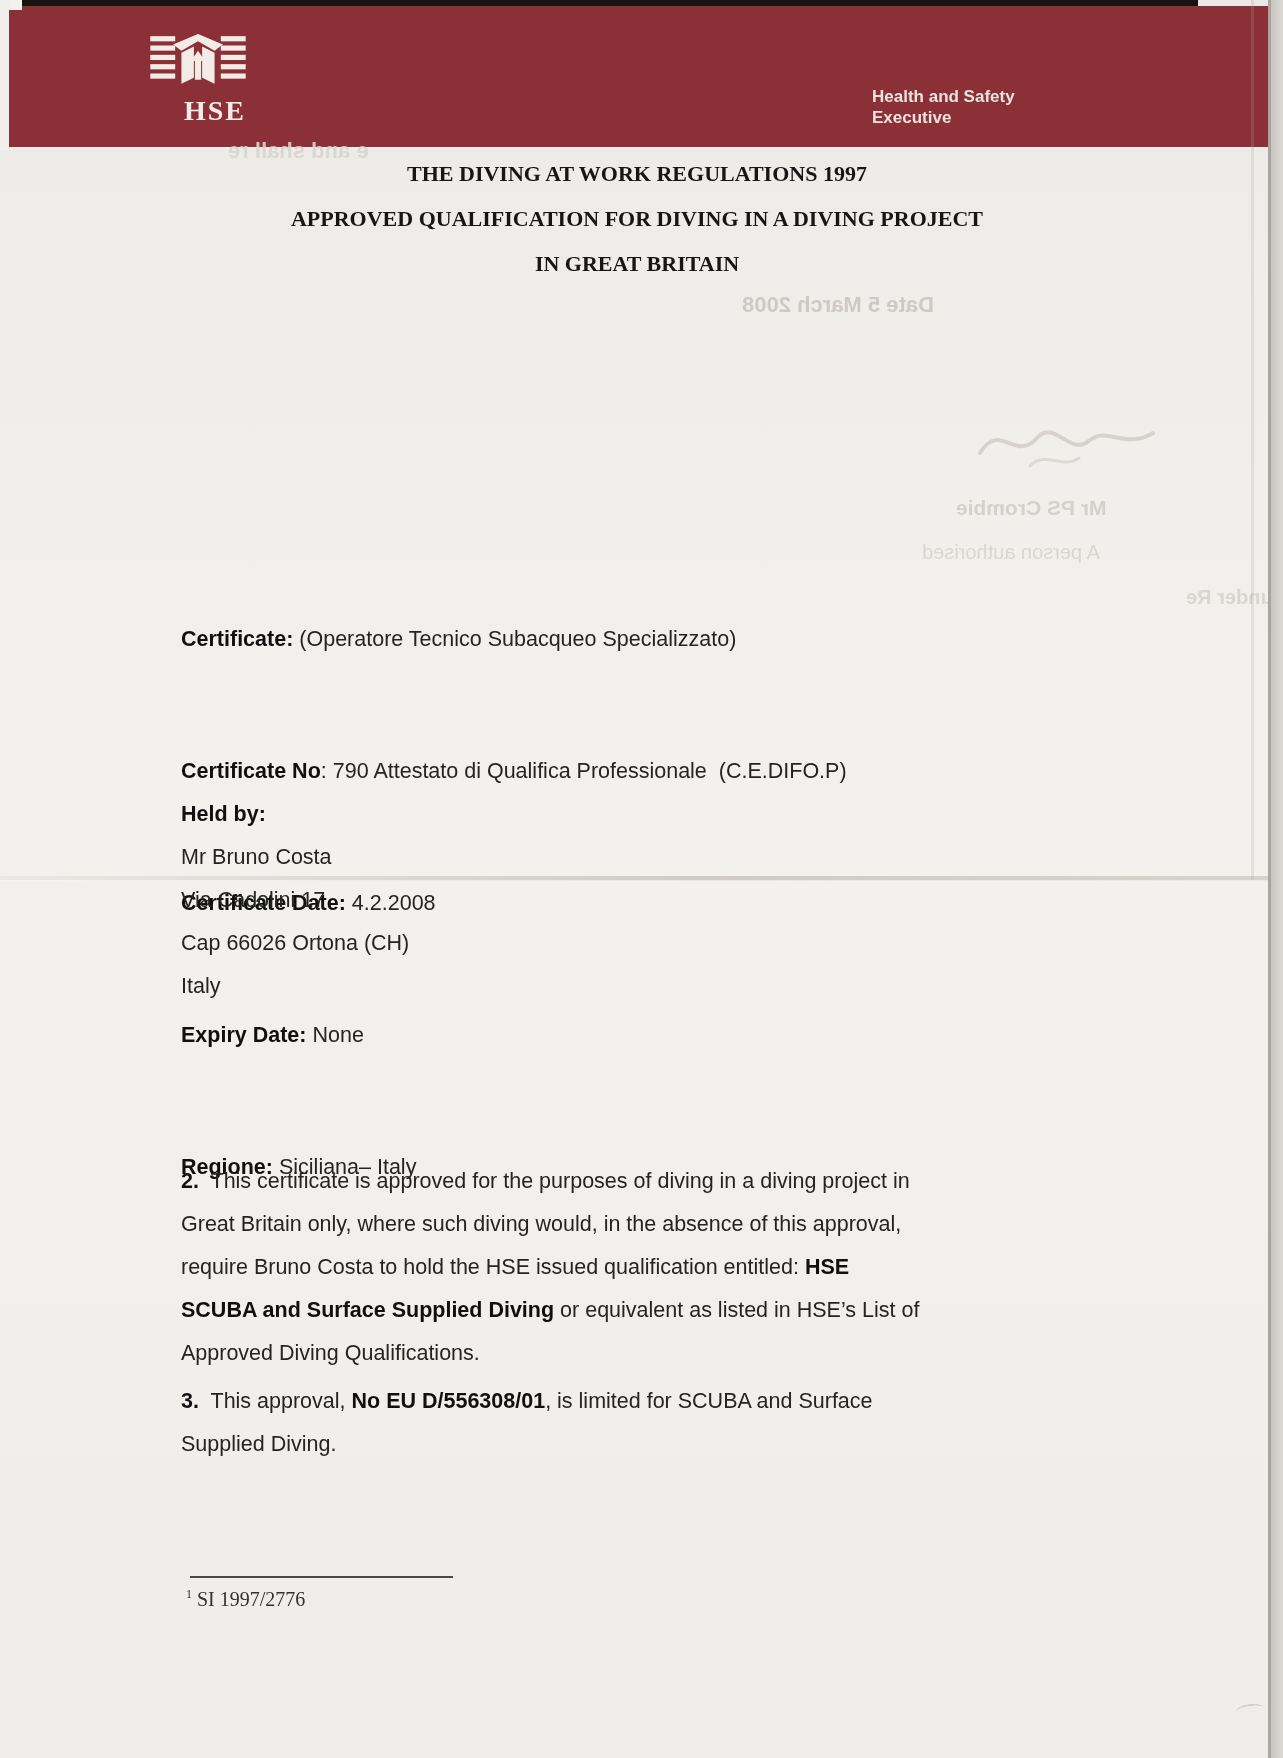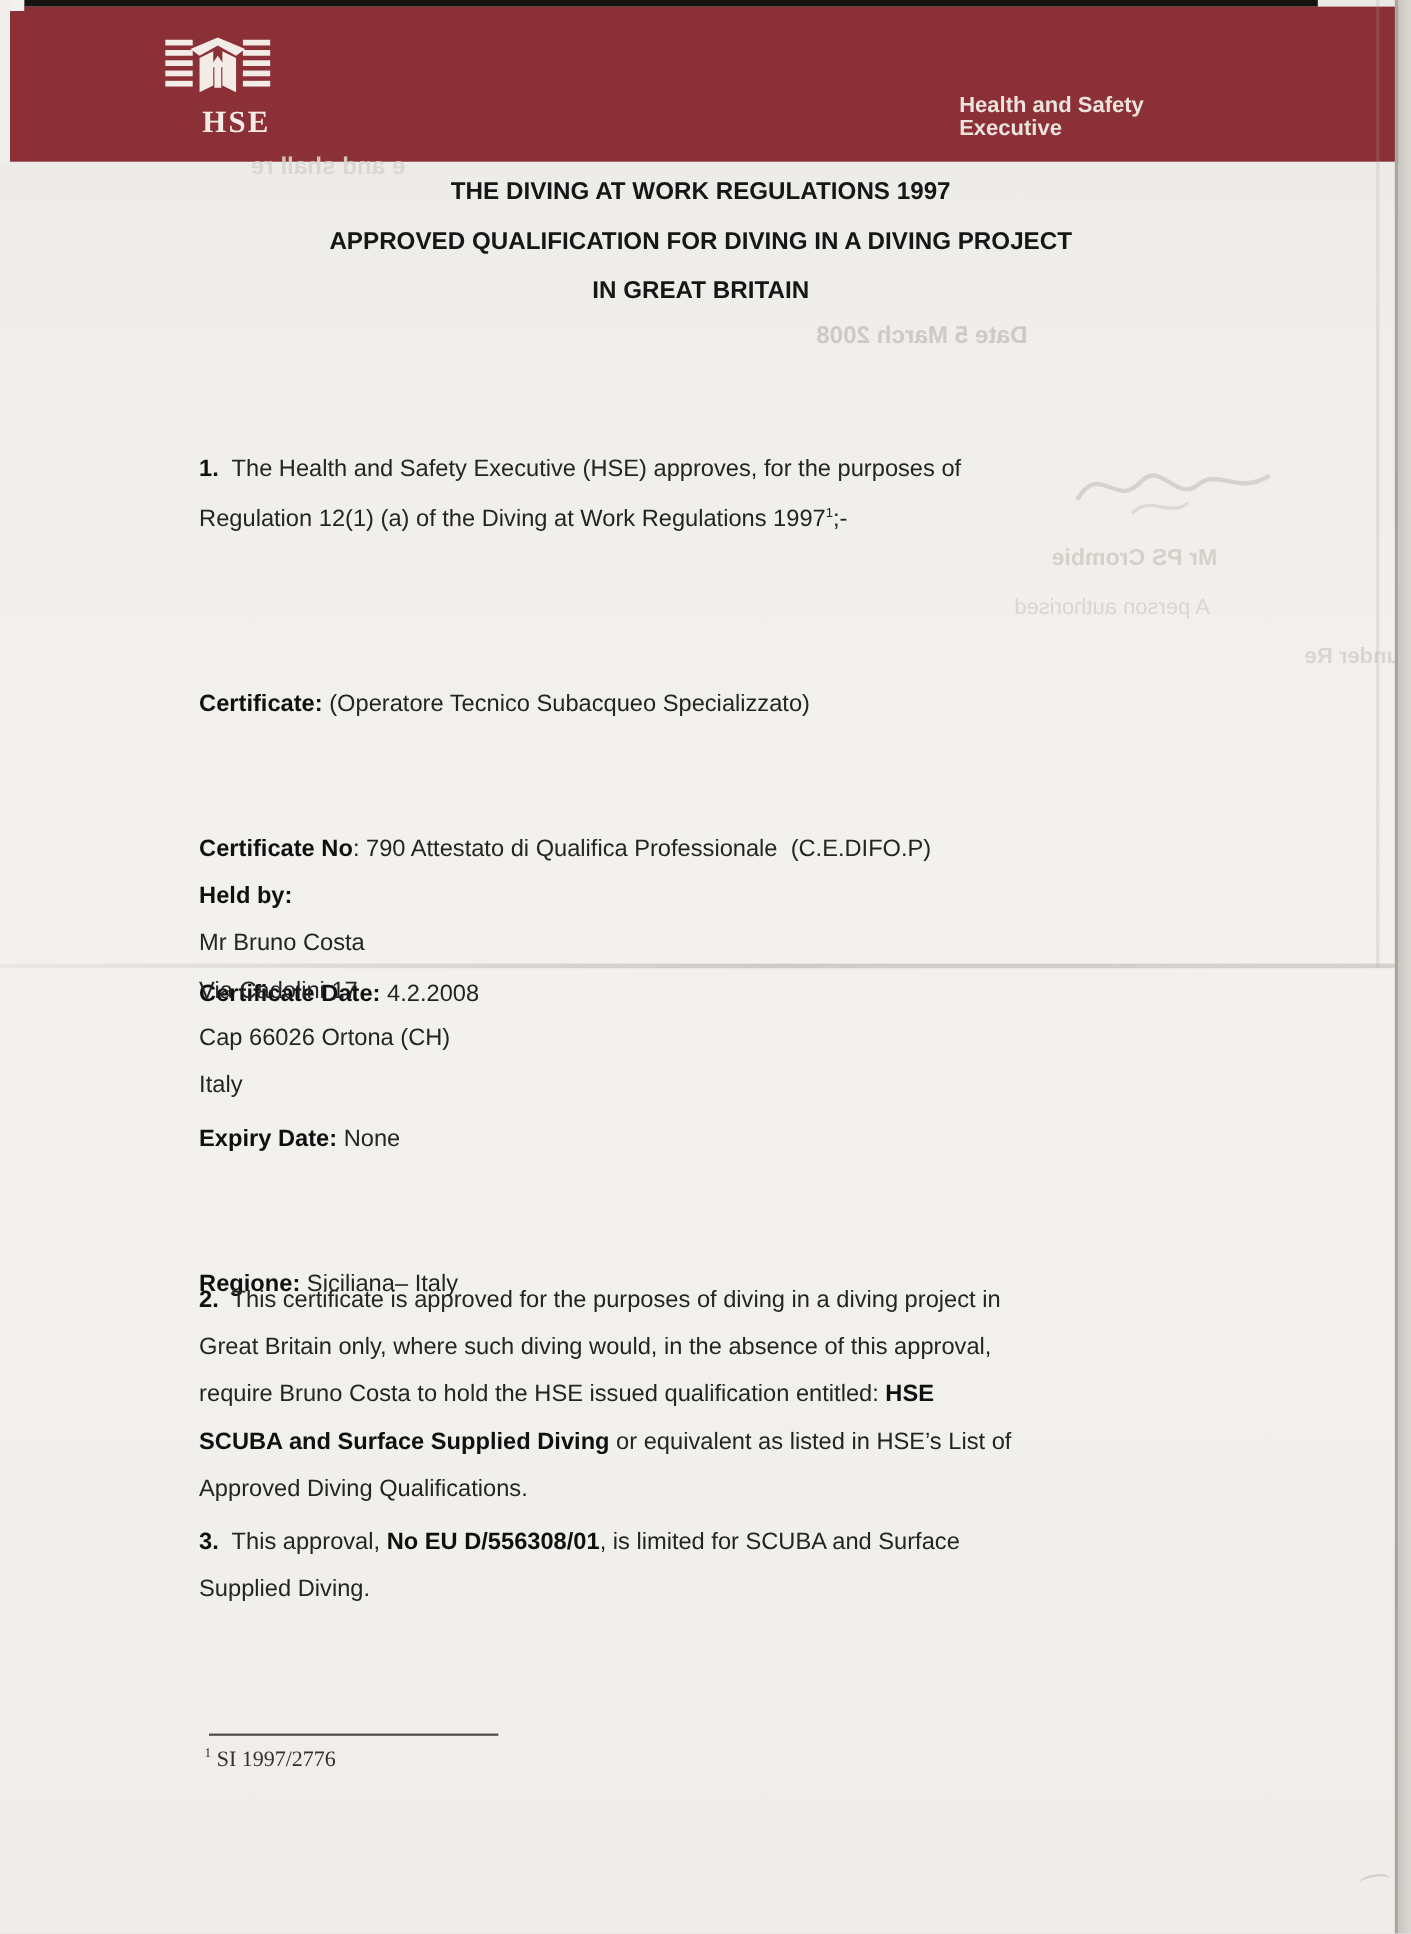--- a/index.html
+++ b/index.html
@@ -20,26 +20,26 @@
     background:linear-gradient(90deg,rgba(158,152,144,0.10),rgba(148,141,132,0.38) 55%,rgba(148,141,132,0.30));
     border-bottom:1px solid rgba(255,255,255,0.55);}
   .curl{position:absolute;left:1236px;top:1704px;width:28px;height:10px;border-top:2px solid #c6c2bb;
     border-radius:50%;transform:rotate(-8deg);opacity:.7;}
 
   
   .header{position:absolute;left:9px;top:6px;width:1274px;height:141px;background:#8c3037;}
   .logo{position:absolute;left:141px;top:26px;width:96px;}
   .logo-text{font-family:"Liberation Serif","DejaVu Serif",serif;font-weight:700;font-size:28px;
     line-height:36px;color:#f3ece6;letter-spacing:2px;text-align:right;margin-top:1px;}
-  .org-name{position:absolute;left:863px;top:80px;font-size:20px;font-weight:700;
+  .org-name{position:absolute;left:863px;top:80px;font-size:17px;font-weight:700;
     color:#ece3dd;line-height:21px;}
 
   
   .title-block{position:absolute;left:0;top:151px;width:1274px;text-align:center;
-    font-weight:700;font-size:22px;line-height:45px;color:#161616;}
+    font-weight:700;font-size:22px;line-height:45px;color:#161616;font-family:Liberation Serif, serif;}
   .flow{position:absolute;left:181px;width:980px;font-size:21.5px;color:#242424;white-space:pre-wrap;}
   .b{font-weight:700;color:#101010;}
   .body-sup{font-size:0.55em;vertical-align:super;line-height:0;}
   .p1{top:404px;line-height:45px;}
   .cert{top:529px;line-height:44px;}
   .cert-row{white-space:pre-wrap;}
   .holder{top:793px;line-height:43px;}
   .dob{top:1030px;line-height:45px;}
   .p2{top:1160px;line-height:43px;}
   .p3{top:1380px;line-height:43px;}
@@ -104,22 +104,20 @@
   <div class="ghost g-name">Mr PS Crombie</div>
   <div class="ghost g-auth">A person authorised</div>
   <div class="ghost g-under">under Re</div>
 
   <div class="title-block">
     <div>THE DIVING AT WORK REGULATIONS 1997</div>
     <div>APPROVED QUALIFICATION FOR DIVING IN A DIVING PROJECT</div>
     <div>IN GREAT BRITAIN</div>
   </div>
 
-  <div class="flow p1"><span class="b">1.</span><span>  The Health and Safety Executive (HSE) approves, for the purposes of
-Regulation 12(1) (a) of the Diving at Work Regulations 1997</span><sup class="body-sup">1</sup><span>;-</span></div>
 
   <div class="flow cert">
     <div class="cert-row"><span class="b">Certificate:</span><span> (Operatore Tecnico Subacqueo Specializzato)</span></div>
     <div class="cert-row"><span class="b">Certificate No</span><span>: 790 Attestato di Qualifica Professionale  (C.E.DIFO.P)</span></div>
     <div class="cert-row"><span class="b">Certificate Date:</span><span> 4.2.2008</span></div>
     <div class="cert-row"><span class="b">Expiry Date:</span><span> None</span></div>
     <div class="cert-row"><span class="b">Regione:</span><span> Siciliana– Italy</span></div>
   </div>
 
   <div class="flow holder"><span class="b">Held by:</span><span>

